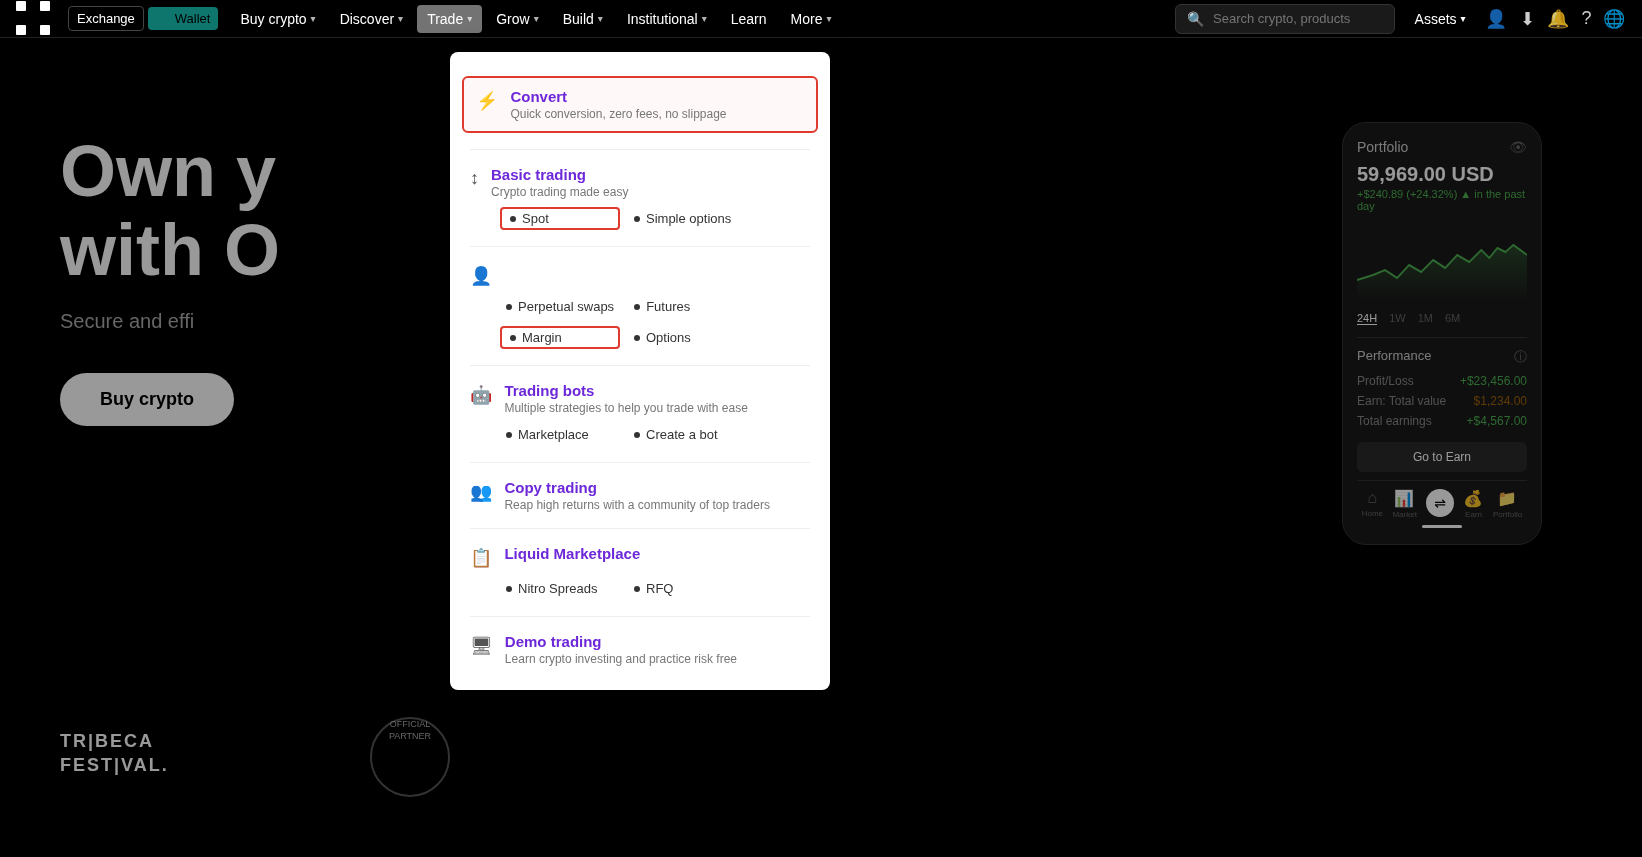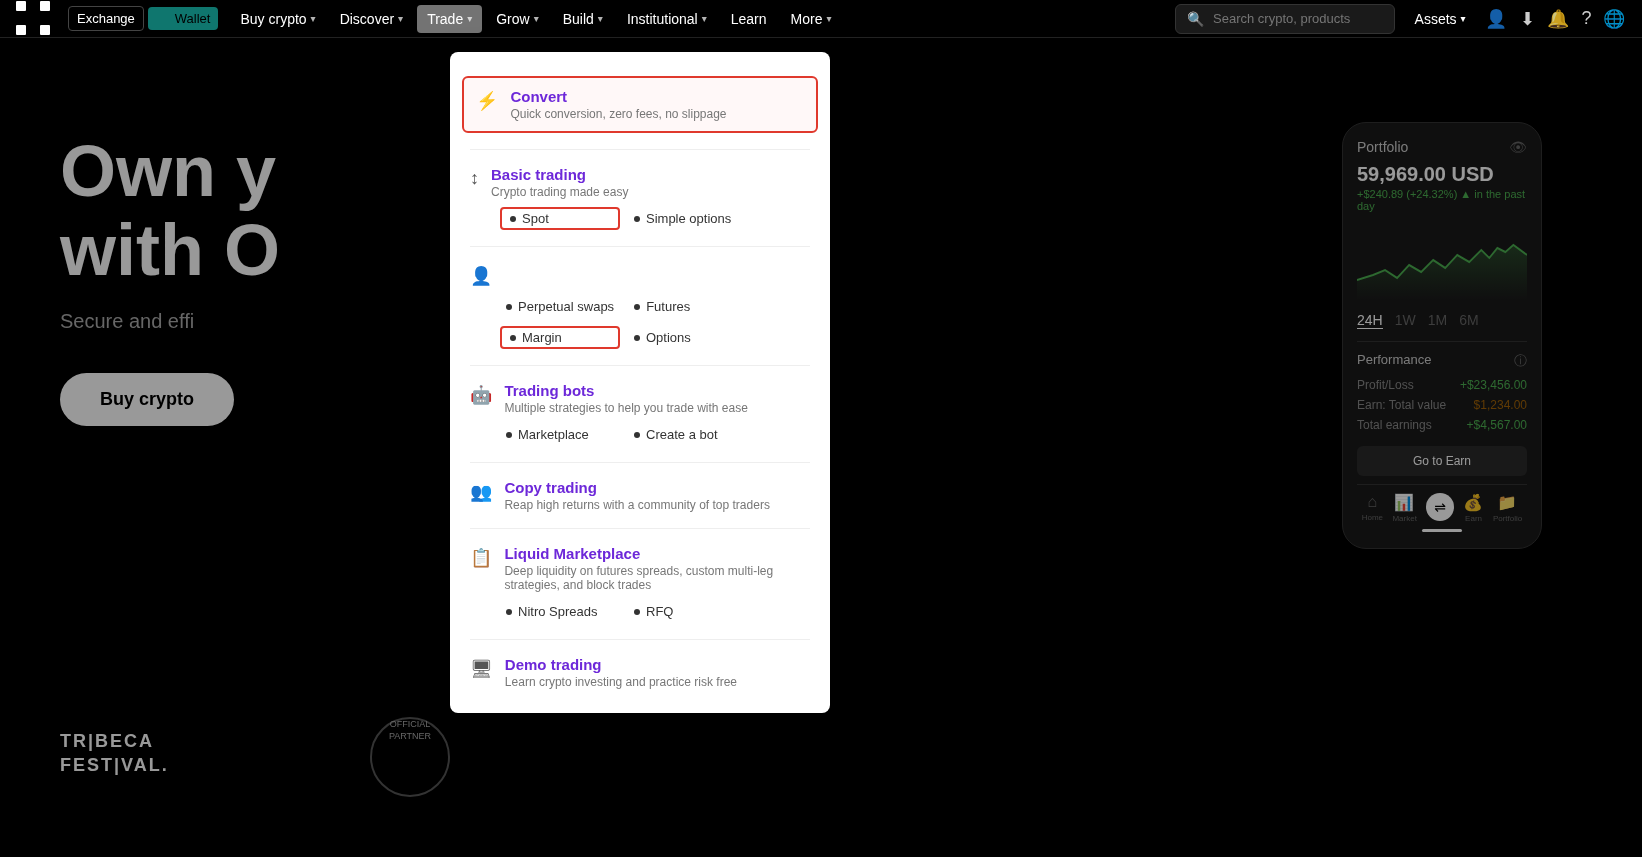--- a/index.html
+++ b/index.html
@@ -211,21 +211,21 @@
     .phone-chart {
       width: 100%;
       height: 80px;
       margin-bottom: 8px;
     }
     .chart-tabs {
       display: flex;
       gap: 12px;
       margin-bottom: 12px;
     }
-    .chart-tab { font-size: 14px; color: #666; cursor: pointer; }
+    .chart-tab { font-size: 11px; color: #666; cursor: pointer; }
     .chart-tab.active { color: #fff; border-bottom: 1px solid #fff; }
     .performance-section { border-top: 1px solid #333; padding-top: 10px; }
     .perf-title { display: flex; justify-content: space-between; font-size: 13px; color: #ccc; margin-bottom: 8px; }
     .perf-row { display: flex; justify-content: space-between; margin-bottom: 6px; }
     .perf-label { font-size: 12px; color: #888; }
     .perf-value { font-size: 12px; }
     .perf-value.green { color: #4caf50; }
     .perf-value.white { color: #a16207; }
     .go-earn-btn {
       width: 100%;
@@ -623,21 +623,20 @@
     </div>
   </div>
 
   <div class="menu-divider"></div>
 
   <div class="menu-item">
     <div class="menu-item-header">
       <span class="menu-icon">📋</span>
       <div class="menu-item-text">
         <div class="menu-item-title">Liquid Marketplace</div>
-        <div class="menu-item-desc">Deep liquidity on futures spreads, custom multi-leg strategies, and block trades</div>
       </div>
     </div>
     <div class="menu-subitems">
       <div class="menu-subitem">
         <span class="bullet"></span>
         <span>Nitro Spreads</span>
       </div>
       <div class="menu-subitem">
         <span class="bullet"></span>
         <span>RFQ</span>

